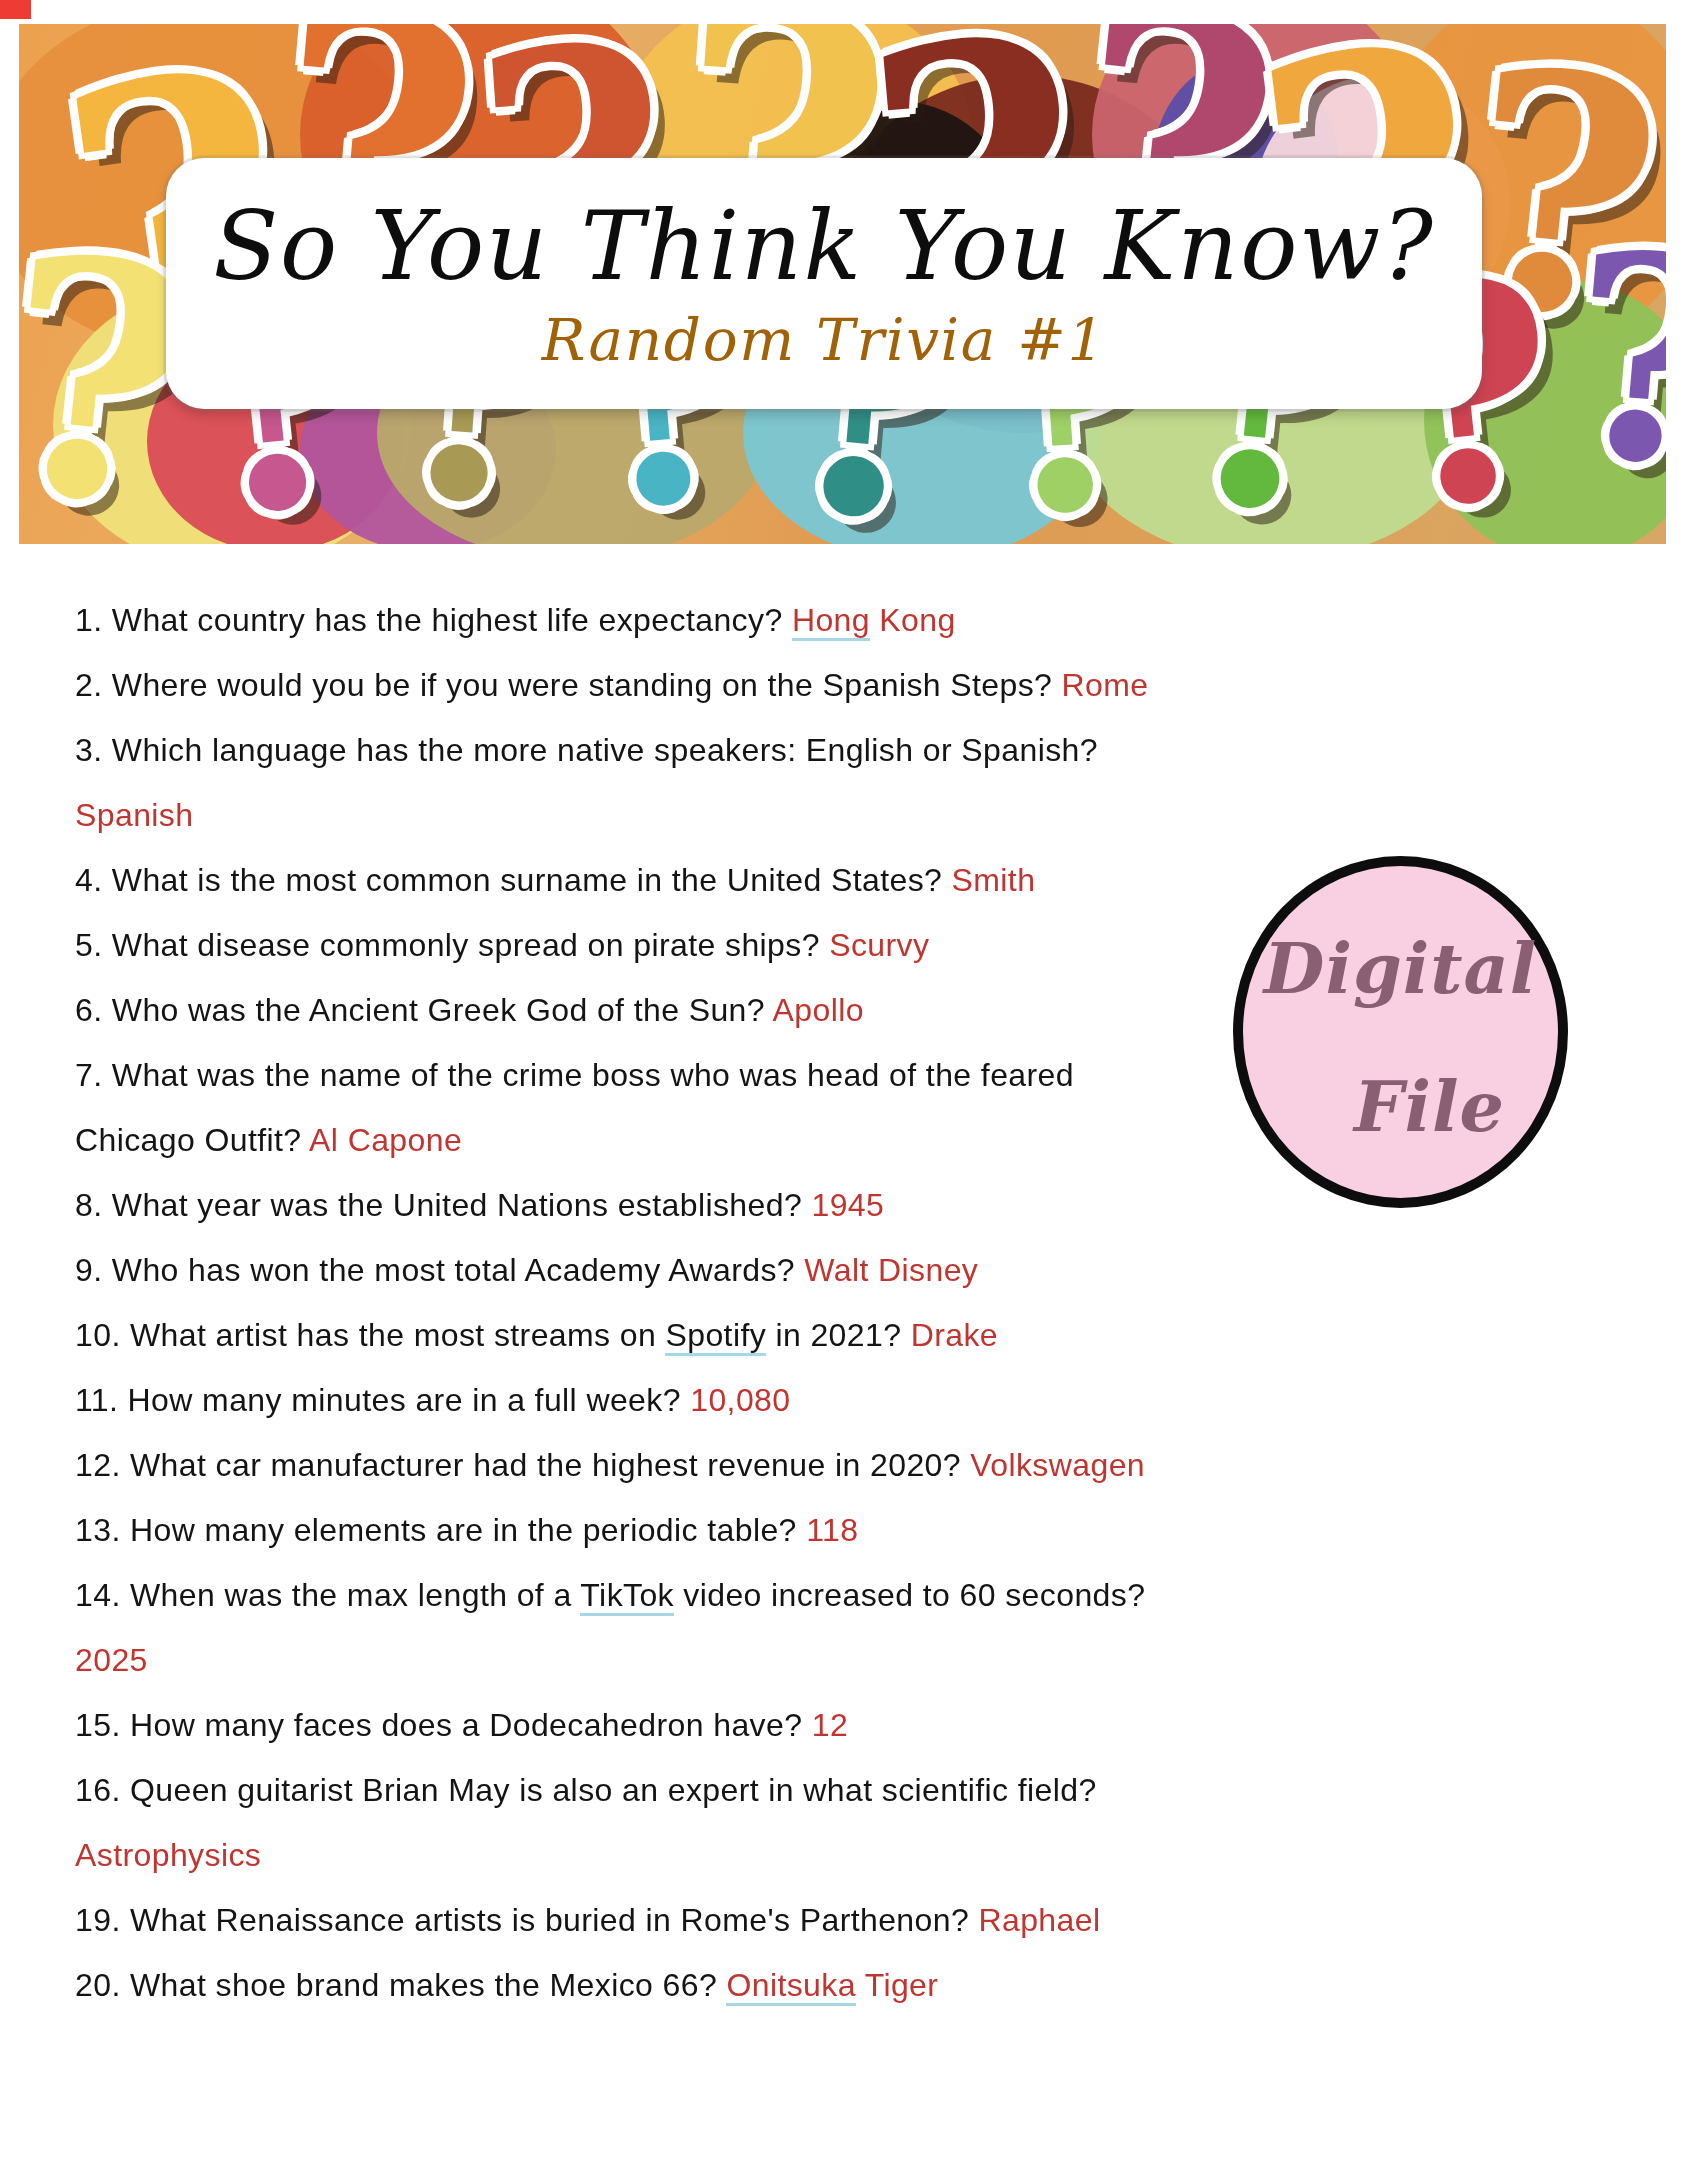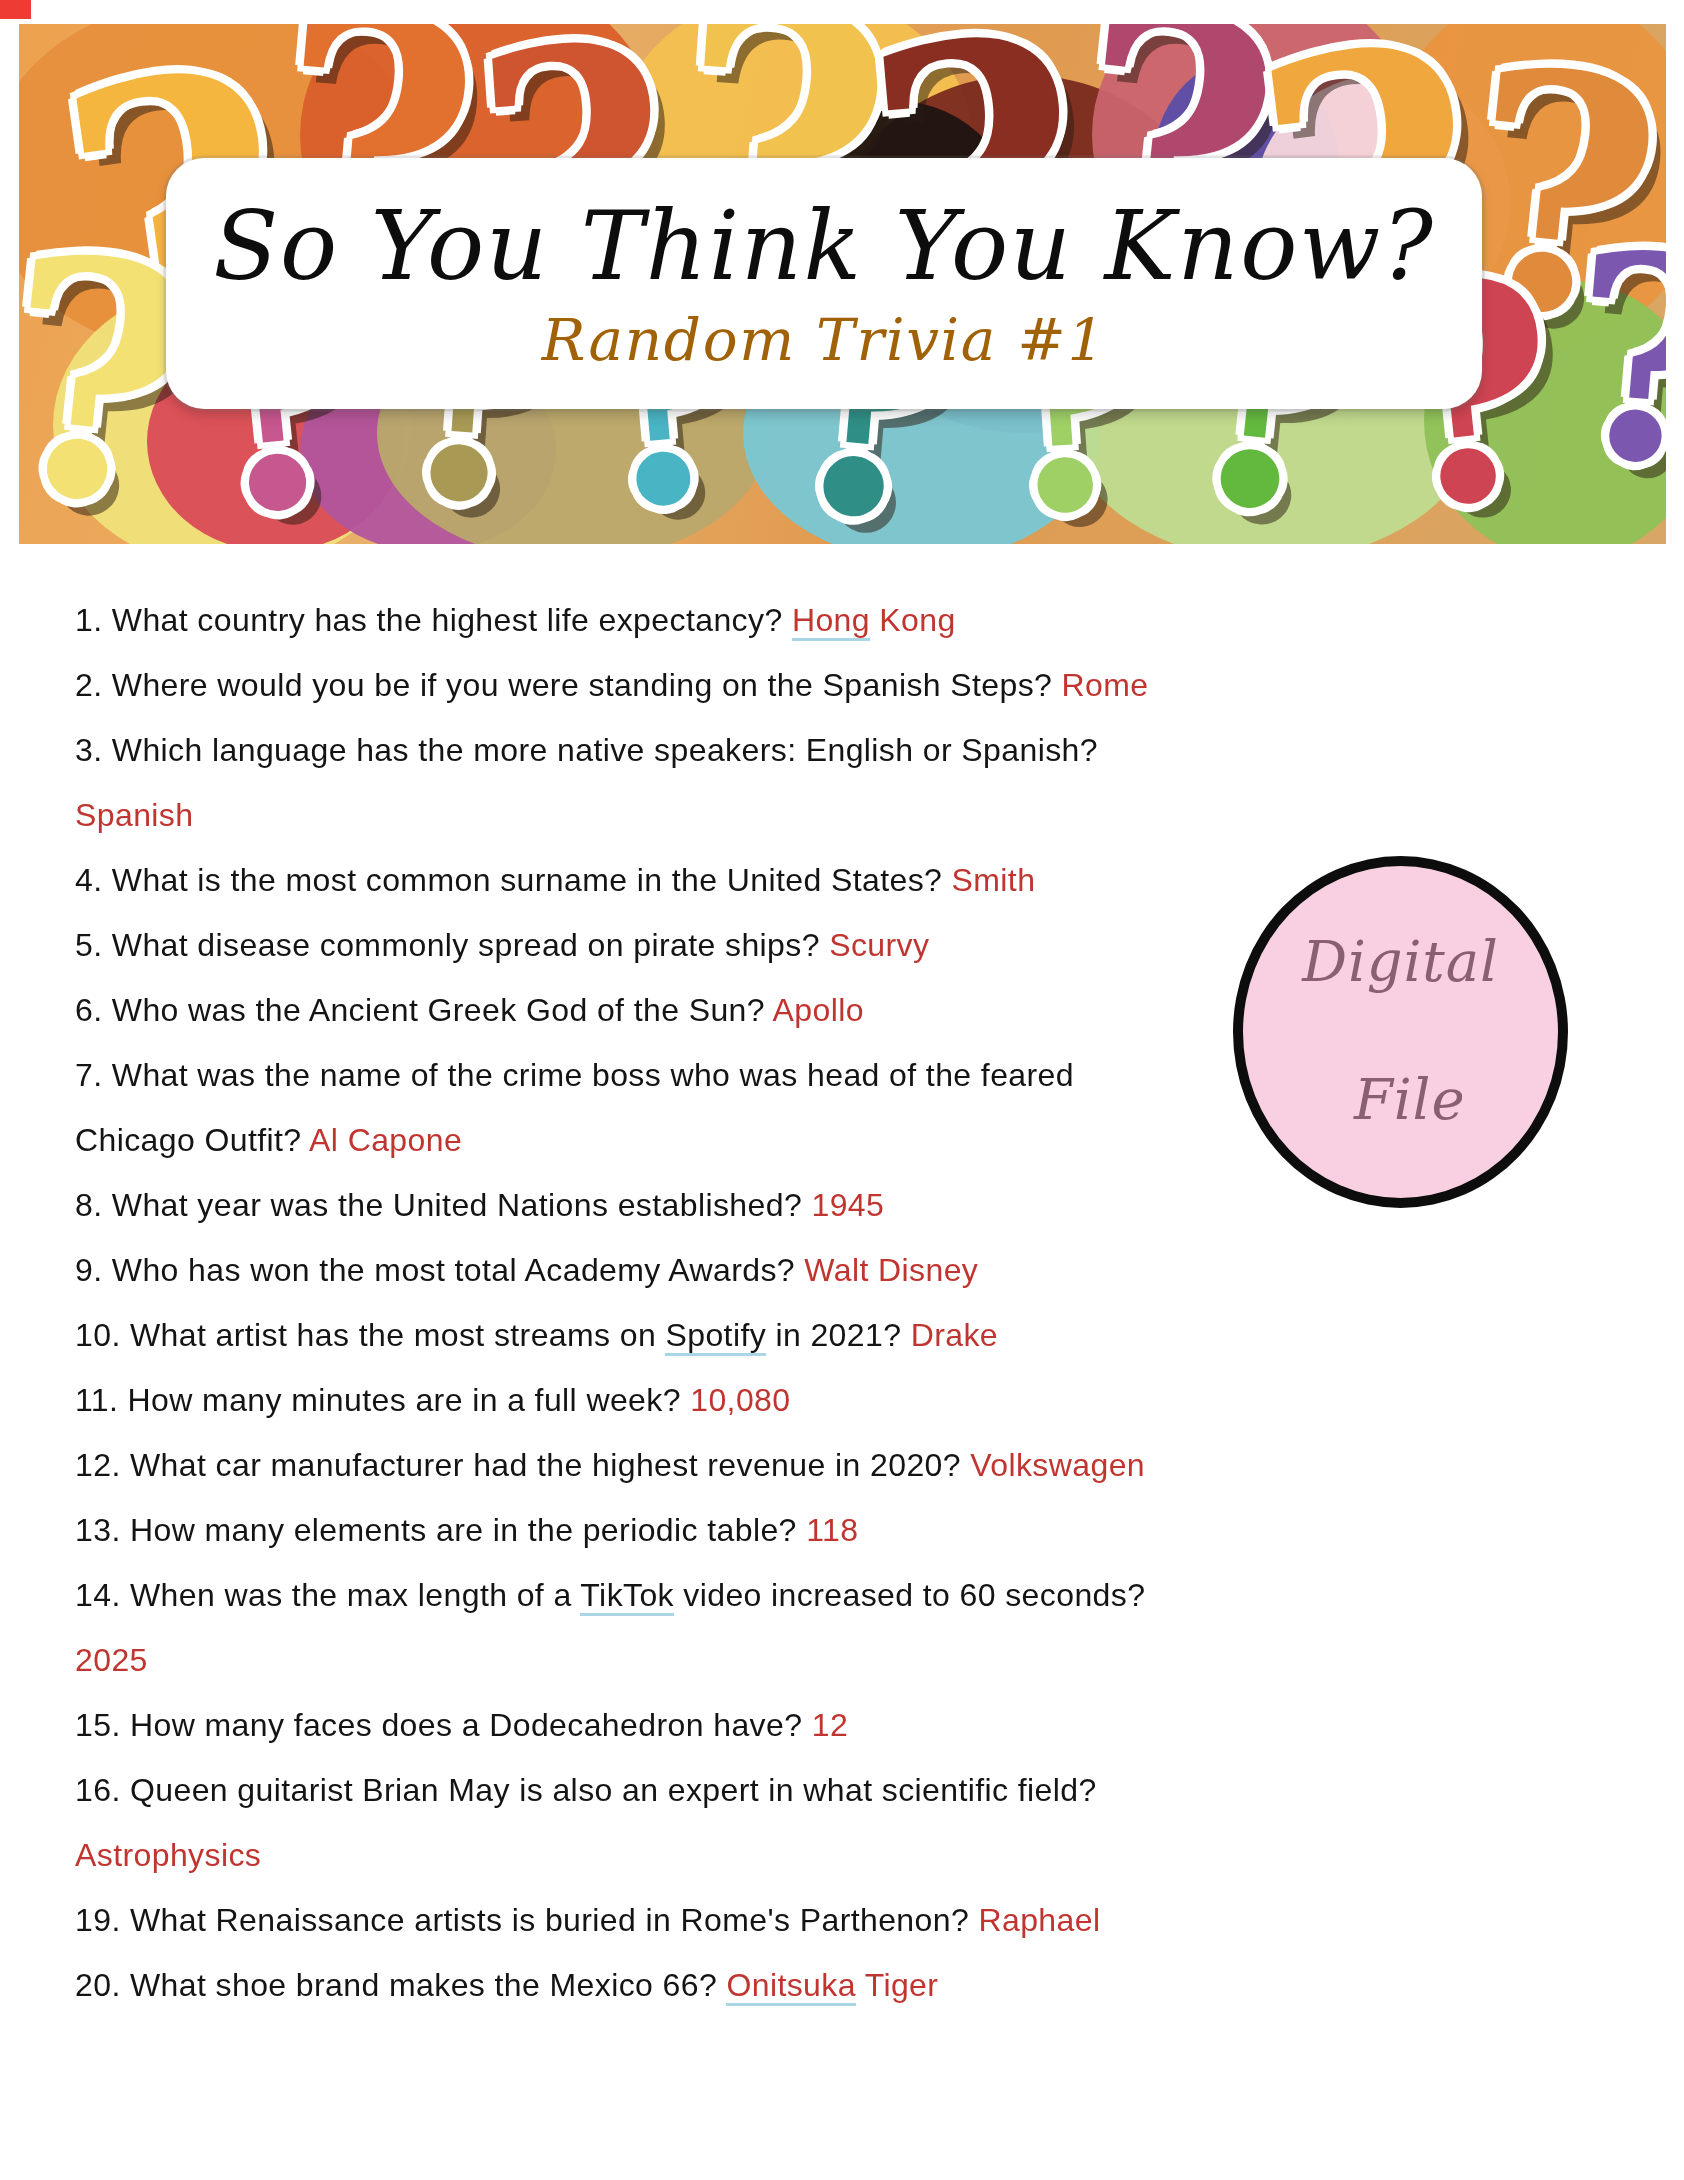--- a/index.html
+++ b/index.html
@@ -50,22 +50,22 @@
   .ans{color:var(--answer,#c13530);}
   .sc{border-bottom:3.4px solid var(--underline,#a9d6e5);}
 
   
   .watermark{
     position:absolute;left:1233px;top:856px;width:315px;height:332px;z-index:5;
     border:10.2px solid var(--wmborder,#0d0d0d);border-radius:50%;
     background:var(--wmfill,rgba(248,198,219,.82));
   }
   .wm{
-    position:absolute;font-family:cursive,"DejaVu Serif",serif;font-style:italic;font-weight:400;
-    color:var(--wmtext,#8a5f74);font-size:56px;line-height:1;letter-spacing:0.9px;
+    position:absolute;font-family:cursive,"DejaVu Serif",serif;font-style:italic;font-weight:700;
+    color:var(--wmtext,#8a5f74);font-size:70px;line-height:1;letter-spacing:0.9px;
   }
   .wm1{top:68px;left:0;width:100%;text-align:center;}
   .wm2{top:185px;left:111px;margin-top:21px;}
 </style>
 </head>
 <body>
 
 <div class="page">
 
   <div class="corner-strip" style="background: rgb(238, 59, 51);"></div>

